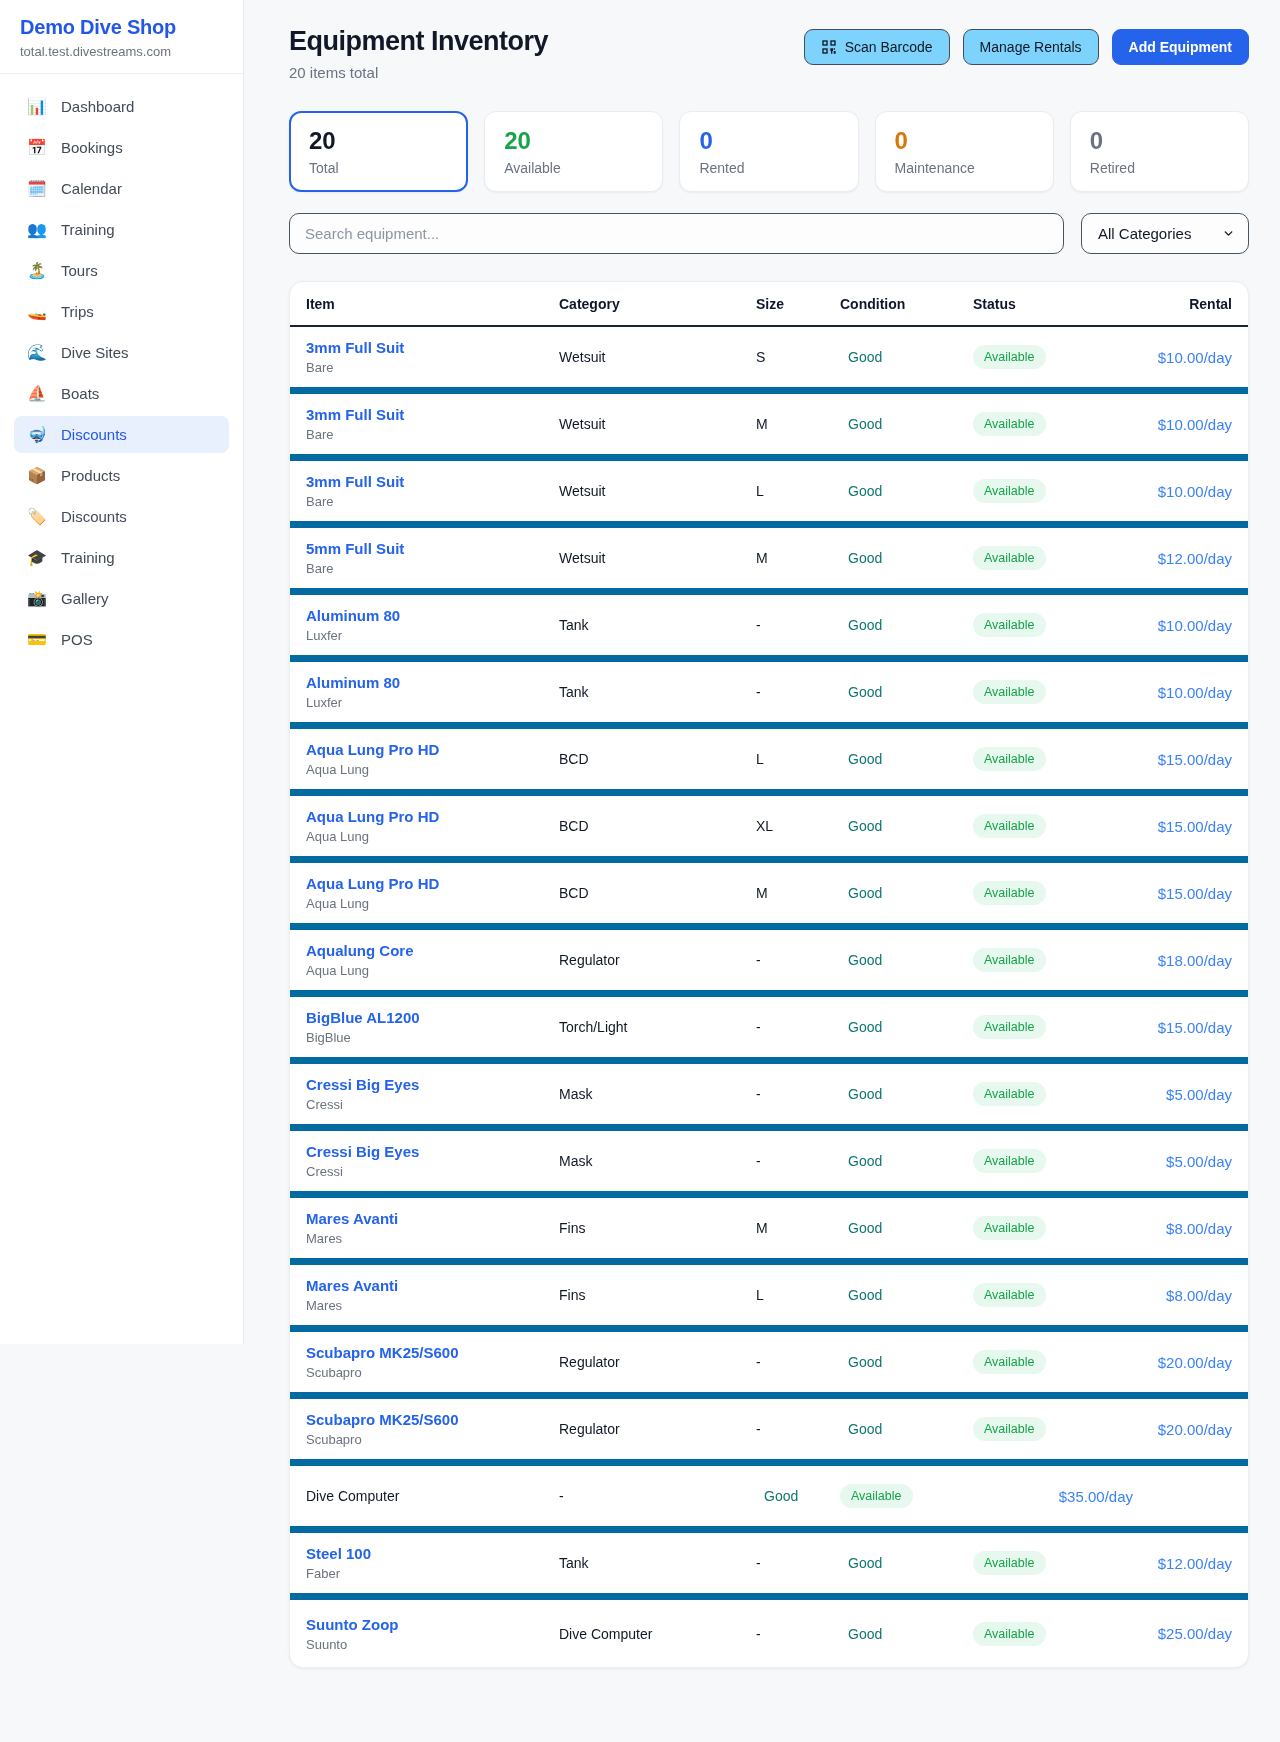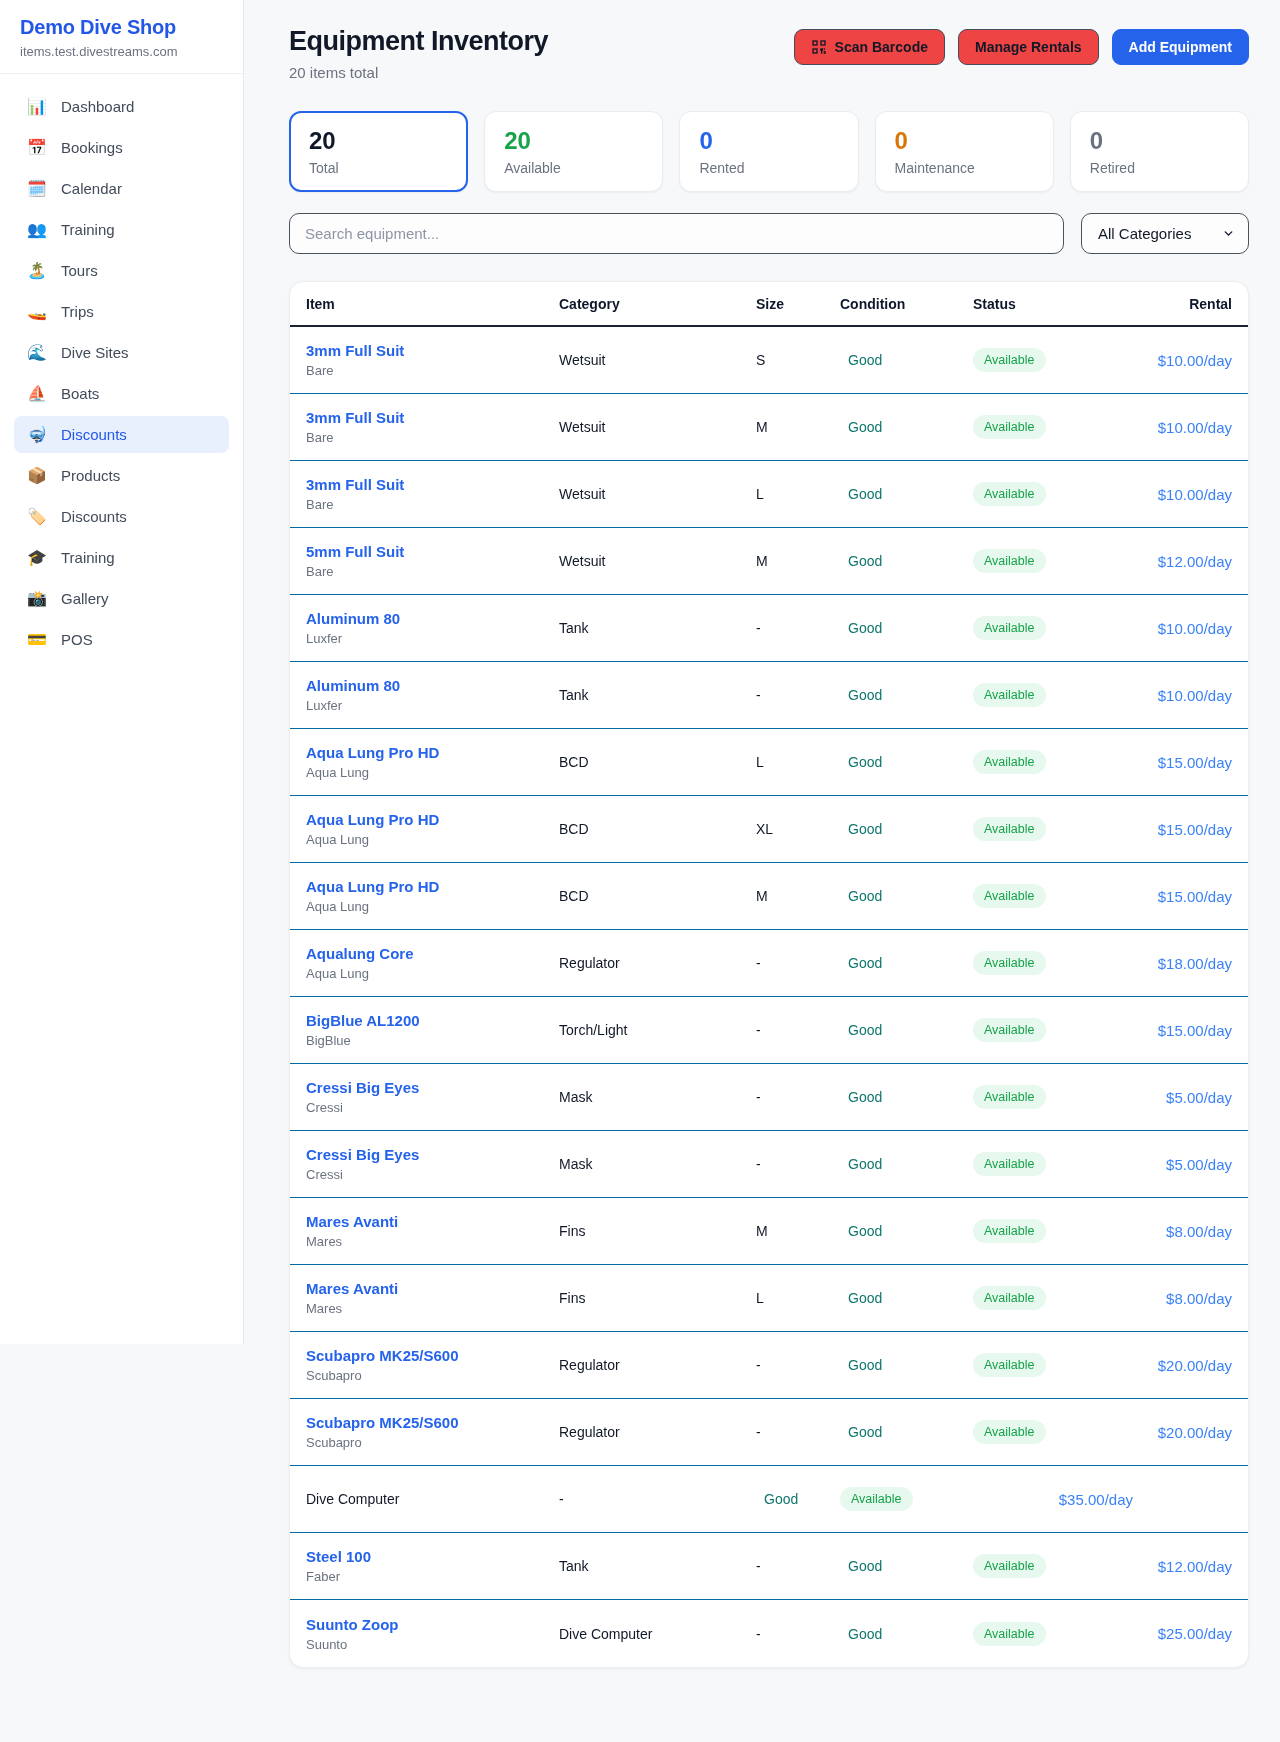--- a/index.html
+++ b/index.html
@@ -45,22 +45,22 @@
   .signout { display:flex; align-items:center; gap:6px; color:#64748b; font-size:13.5px; cursor:pointer; white-space:nowrap; }
   
   .main { margin-left:244px; padding:26px 31px 0 45px; }
   .page-header { display:flex; justify-content:space-between; align-items:flex-start; }
   .page-title { font-size:27px; font-weight:800; letter-spacing:-0.5px; color:#111827; }
   .page-subtitle { font-size:15px; color:#6b7280; margin-top:7px; }
   .header-actions { display:flex; gap:13px; align-items:center; margin-top:3px; }
   .btn {
     display:flex; align-items:center; gap:8px;
     height:36px; padding:0 16px;
-    background:#ef4444; border:1px solid #434c5b; border-radius:9px;
-    font-size:14px; color:#111827; font-weight:700; cursor:pointer;
+    background:#7dd3fc; border:1px solid #434c5b; border-radius:9px;
+    font-size:14px; color:#111827; font-weight:400; cursor:pointer;
     font-family:"Liberation Sans", sans-serif;
   }
   .btn-primary { background:#2563eb; border-color:#2563eb; color:#ffffff; font-weight:600; }
   
   .stats { display:flex; gap:16px; margin-top:30px; }
   .stat-card {
     flex:1 1 0; background:#ffffff; border:1px solid #e9ecf1; border-radius:12px;
     padding:15px 19px; box-shadow:0 1px 2px rgba(15,23,42,0.05); cursor:pointer;
   }
   .stat-card.selected { border:2px solid #2563eb; padding:14px 18px; }
@@ -84,40 +84,40 @@
   
   .table-card {
     margin-top:27px; background:#ffffff; border:1px solid #eceef2;
     border-radius:14px; box-shadow:0 1px 3px rgba(15,23,42,0.06);
     overflow:hidden;
   }
   .tgrid { display:grid; grid-template-columns:253px 197px 84px 133px 160px 1fr; align-items:center; padding:0 16px; }
   .thead { height:45px; border-bottom:2px solid #1a2332; }
   .th { font-size:14px; font-weight:700; color:#0f172a; }
   .th.right, .td.right { text-align:right; }
-  .trow { min-height:67px; border-bottom:1px solid #0369a1; padding-top:10px; padding-bottom:10px; }
+  .trow { min-height:67px; border-bottom:7px solid #0369a1; padding-top:10px; padding-bottom:10px; }
   .trow:last-child { border-bottom:none; }
   .item-link { color:#2563eb; font-size:15px; font-weight:600; cursor:pointer; }
   .item-brand { color:#6b7280; font-size:13px; margin-top:4px; }
   .td { font-size:14px; color:#111827; }
   .cond-link { color:#0f766e; font-weight:500; cursor:pointer;margin-left:8px; }
   .badge {
     display:inline-block; background:#e7f8ee; color:#16a34a;
     font-size:12.5px; font-weight:500; padding:5px 11px; border-radius:999px;
   }
   .rental { font-size:15px; color:#3b82f6; }
   svg { display:block; }
 </style>
 </head>
 <body>
 
 <aside class="sidebar">
   <div class="brand">
     <div class="brand-name">Demo Dive Shop</div>
-    <div class="brand-domain">items.test.divestreams.com</div>
+    <div class="brand-domain">total.test.divestreams.com</div>
   </div>
 
   <nav class="nav">
 
       <div class="nav-item">
         <span class="nav-icon">📊</span>
         <span>Dashboard</span>
       </div>
 
       <div class="nav-item">

